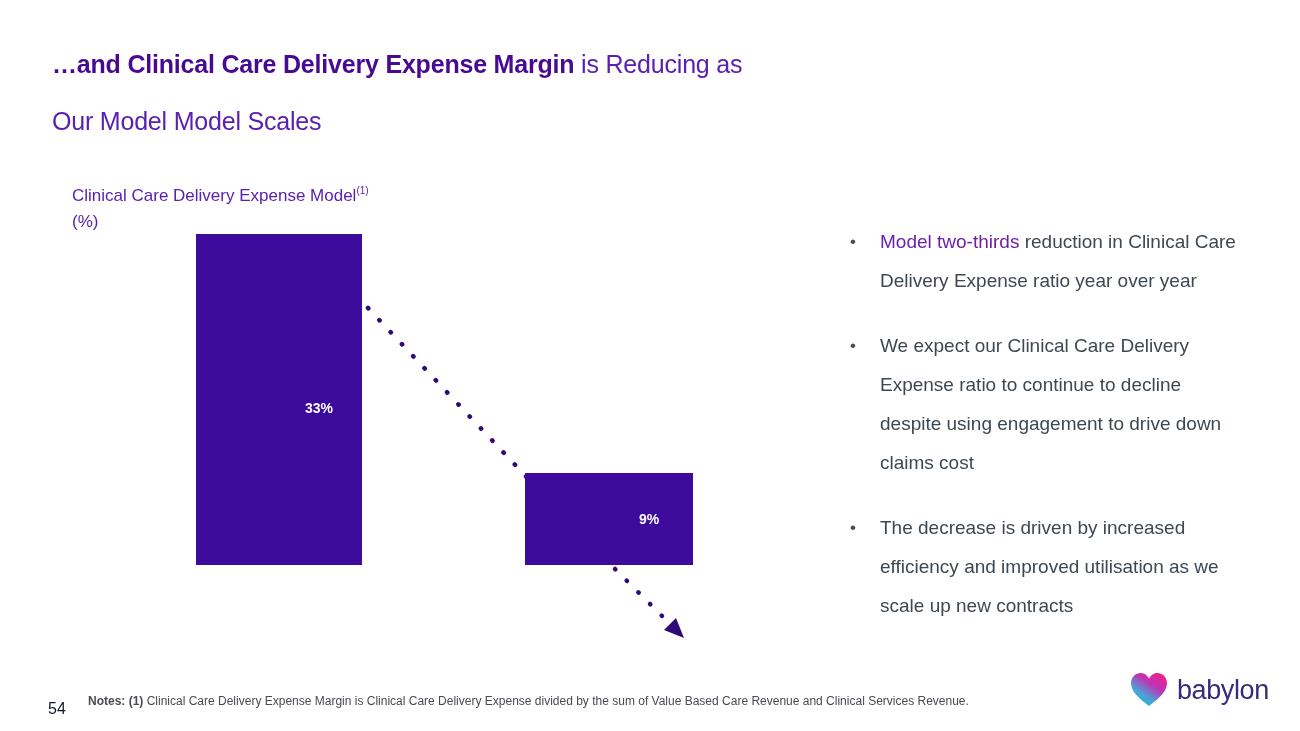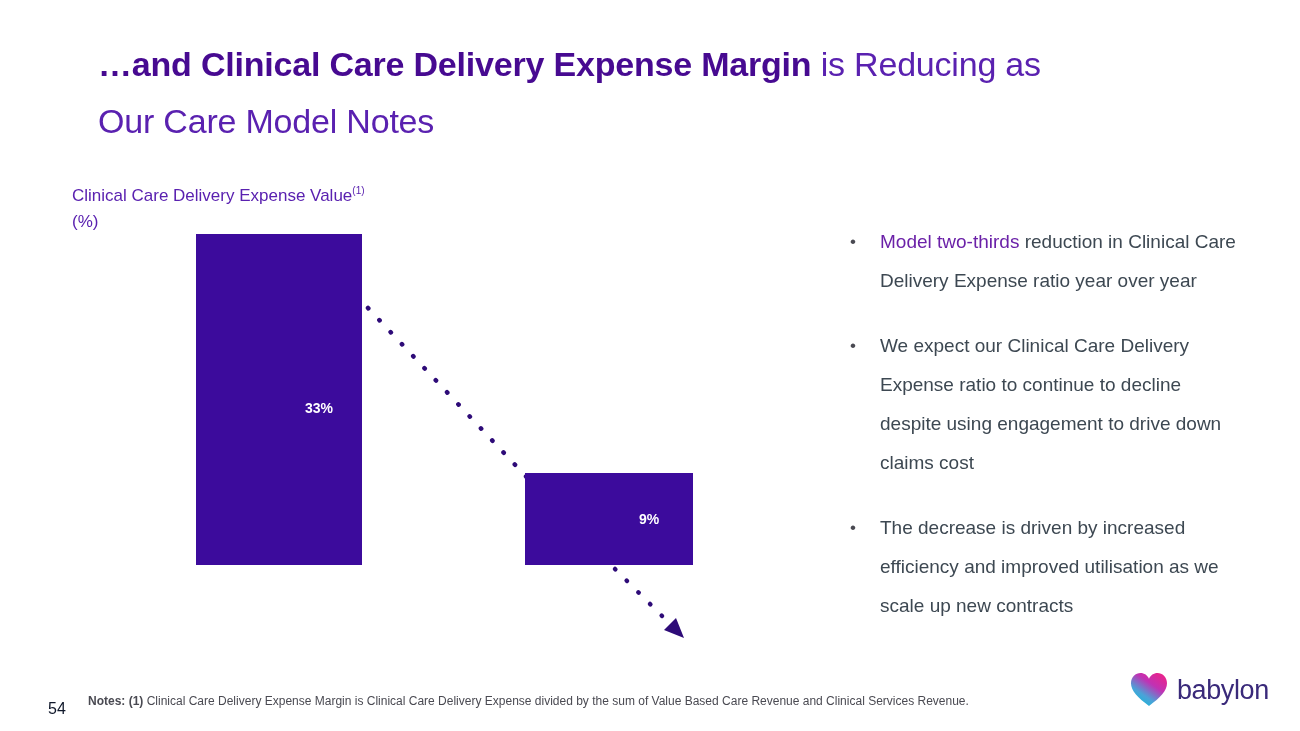--- a/index.html
+++ b/index.html
@@ -17,25 +17,24 @@
   }
 
   
   .title-block {
     position: absolute;
     left: 52px;
     top: 36px;
     width: 1190px;
   }
   .title-line {
-    font-size: 34px;
+    font-size: 25px;
     line-height: 57px;
     letter-spacing: -0.2px;
     white-space: nowrap;
-    margin-left: 46px;
   }
   .title-strong {
     font-weight: bold;
     color: #470a91;
   }
   .title-light {
     font-weight: normal;
     color: #5a21b0;
   }
 
@@ -183,27 +182,27 @@
     letter-spacing: -0.4px;
   }
 </style>
 </head>
 <body>
 
 <div class="title-block">
   <div class="title-line">
     <span class="title-strong">…and Clinical Care Delivery Expense Margin</span><span class="title-light"> is Reducing as</span>
   </div>
-  <div class="title-line title-light">Our Care Model Notes</div>
+  <div class="title-line title-light">Our Model Model Scales</div>
 </div>
 
 <div class="chart-panel">
 
   <div class="chart-caption">
-    <span>Clinical Care Delivery Expense Value</span><sup>(1)</sup>
+    <span>Clinical Care Delivery Expense Model</span><sup>(1)</sup>
   </div>
   <div class="chart-units">(%)</div>
 
   <div class="plot">
 
     <svg class="delta-arrow" viewBox="0 0 712 378" xmlns="http://www.w3.org/2000/svg">
       <line x1="296" y1="18" x2="508" y2="244" stroke="#2e0b78" stroke-width="4.5" stroke-linecap="round" stroke-dasharray="0.5 16"></line>
       <line x1="508" y1="244" x2="604" y2="340" stroke="#2e0b78" stroke-width="4.5" stroke-linecap="round" stroke-dasharray="0.5 16"></line>
       <polygon points="612,348 592,340 604,328" fill="#2e0b78"></polygon>
     </svg>

